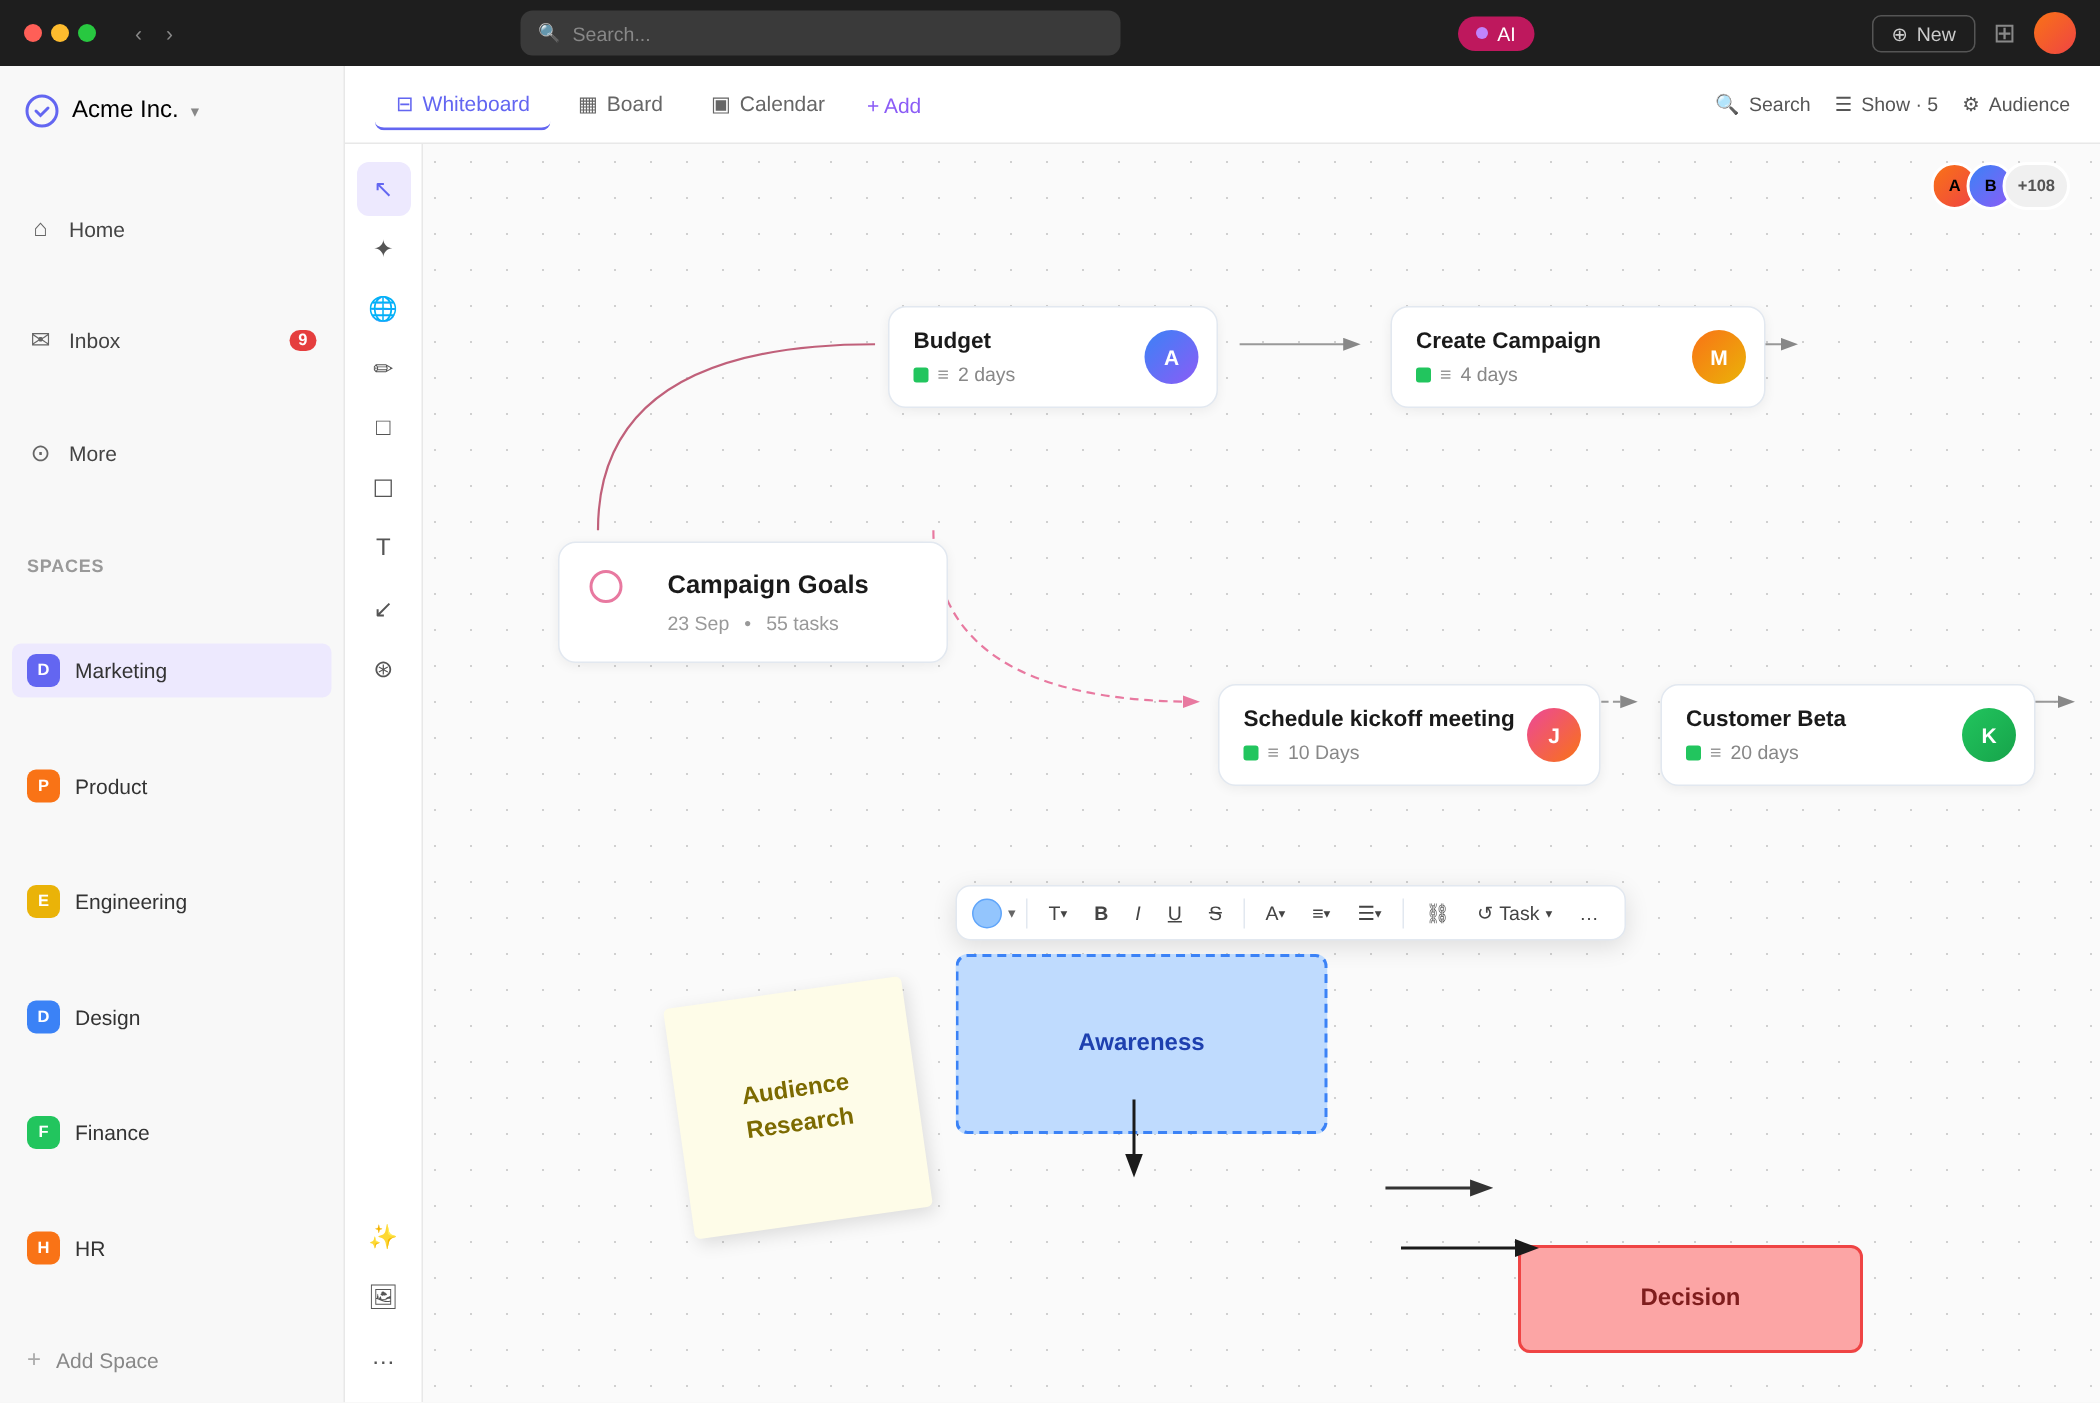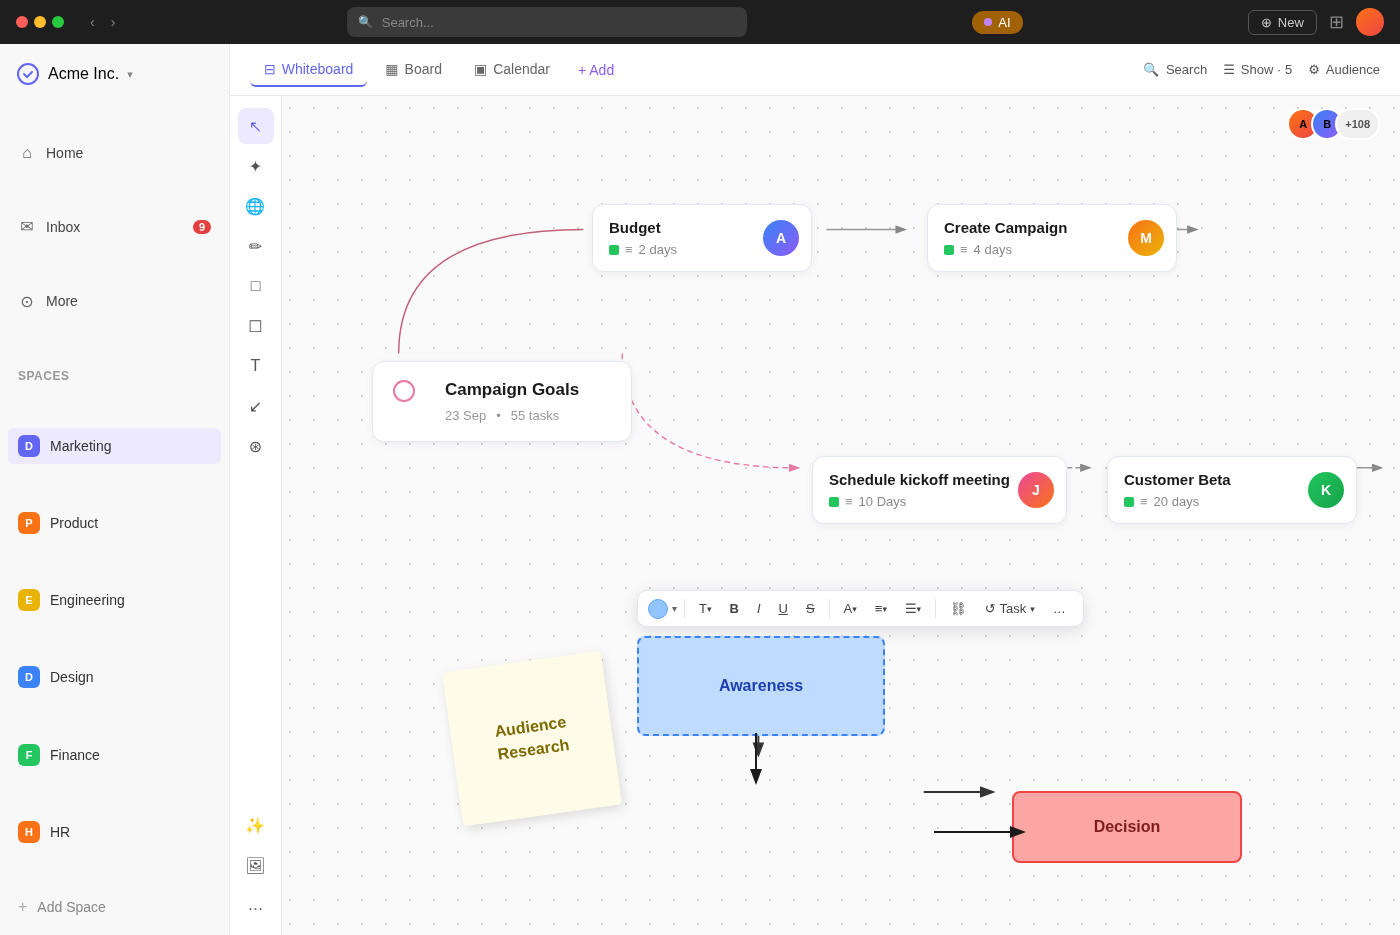--- a/index.html
+++ b/index.html
@@ -22,21 +22,21 @@
     .tl-green { background: #28c840; }
     .nav-arrows { display: flex; gap: 4px; margin-left: 8px; }
     .nav-arrow { background: none; border: none; color: #888; font-size: 14px; cursor: pointer; padding: 2px 6px; }
     .search-bar {
       flex: 1; max-width: 400px; margin: 0 auto;
       background: #3a3a3a; border-radius: 8px; height: 30px;
       display: flex; align-items: center; padding: 0 12px; gap: 8px;
     }
     .search-bar span { color: #888; font-size: 12px; }
     .ai-badge {
-      background: #a16207; border-radius: 20px; padding: 4px 12px;
+      background: #be185d; border-radius: 20px; padding: 4px 12px;
       display: flex; align-items: center; gap: 6px; color: white; font-size: 13px;
     }
     .ai-dot { width: 8px; height: 8px; background: #c084fc; border-radius: 50%; }
     .titlebar-right { display: flex; align-items: center; gap: 12px; margin-left: auto; }
     .new-btn {
       background: none; border: 1.5px solid #555; color: #ccc;
       border-radius: 6px; padding: 4px 12px; font-size: 13px; cursor: pointer;
       display: flex; align-items: center; gap: 6px;
     }
     .grid-icon { color: #888; font-size: 18px; cursor: pointer; }
@@ -520,26 +520,26 @@
           <button class="fmt-btn" style="display:flex;align-items:center;gap:4px;">
             <span>↺</span>
             <span>Task</span>
             <span style="font-size:9px;">▾</span>
           </button>
           <button class="fmt-btn">
             <span>…</span>
           </button>
         </div>
 
-        <div class="shape-box shape-awareness" style="left:355px;top:540px;width:248px;height:100px;border:2px dashed #3b82f6;">
+        <div class="shape-box shape-awareness" style="left:355px;top:540px;width:248px;height:120px;border:2px dashed #3b82f6;">
           <span style="color:#1e40af;font-size:16px;">Awareness</span>
         </div>
 
 
-        <div class="shape-box shape-decision" style="left:730px;top:695px;width:230px;height:72px;">
+        <div class="shape-box shape-decision" style="left:730px;top:734px;width:230px;height:72px;">
           <span style="color:#7f1d1d;font-size:16px;">Decision</span>
         </div>
 
         <svg style="position:absolute;left:350px;top:535px;width:320px;height:175px;pointer-events:none;">
           <defs>
             <marker id="darr" markerWidth="8" markerHeight="8" refX="6" refY="3" orient="auto">
               <path d="M0,0 L0,6 L8,3 z" fill="#1a1a1a"></path>
             </marker>
           </defs>
 

